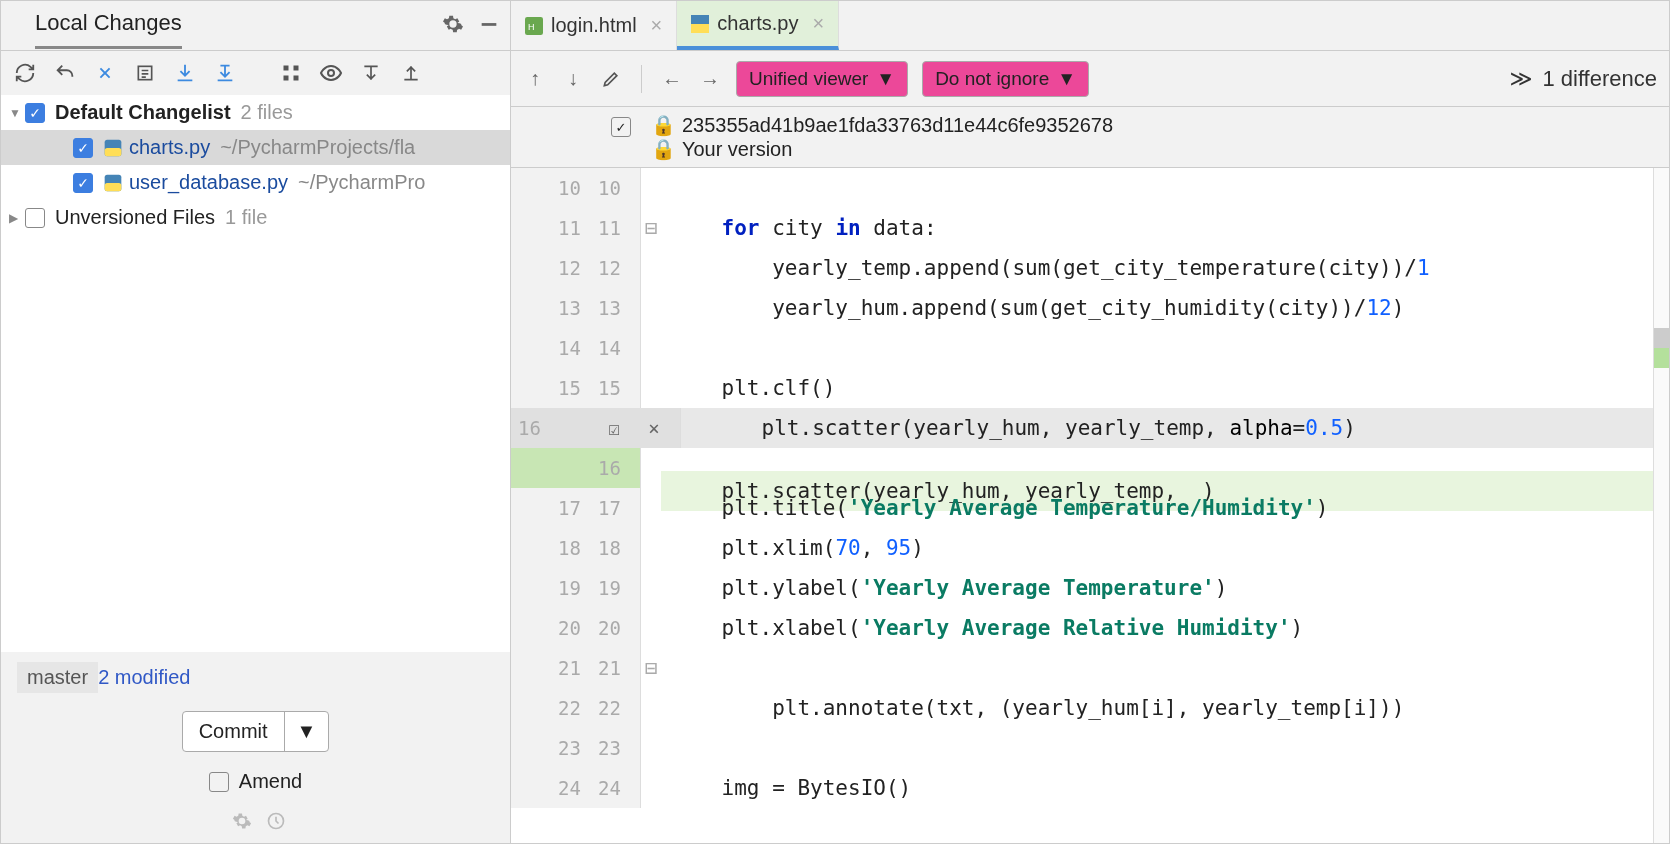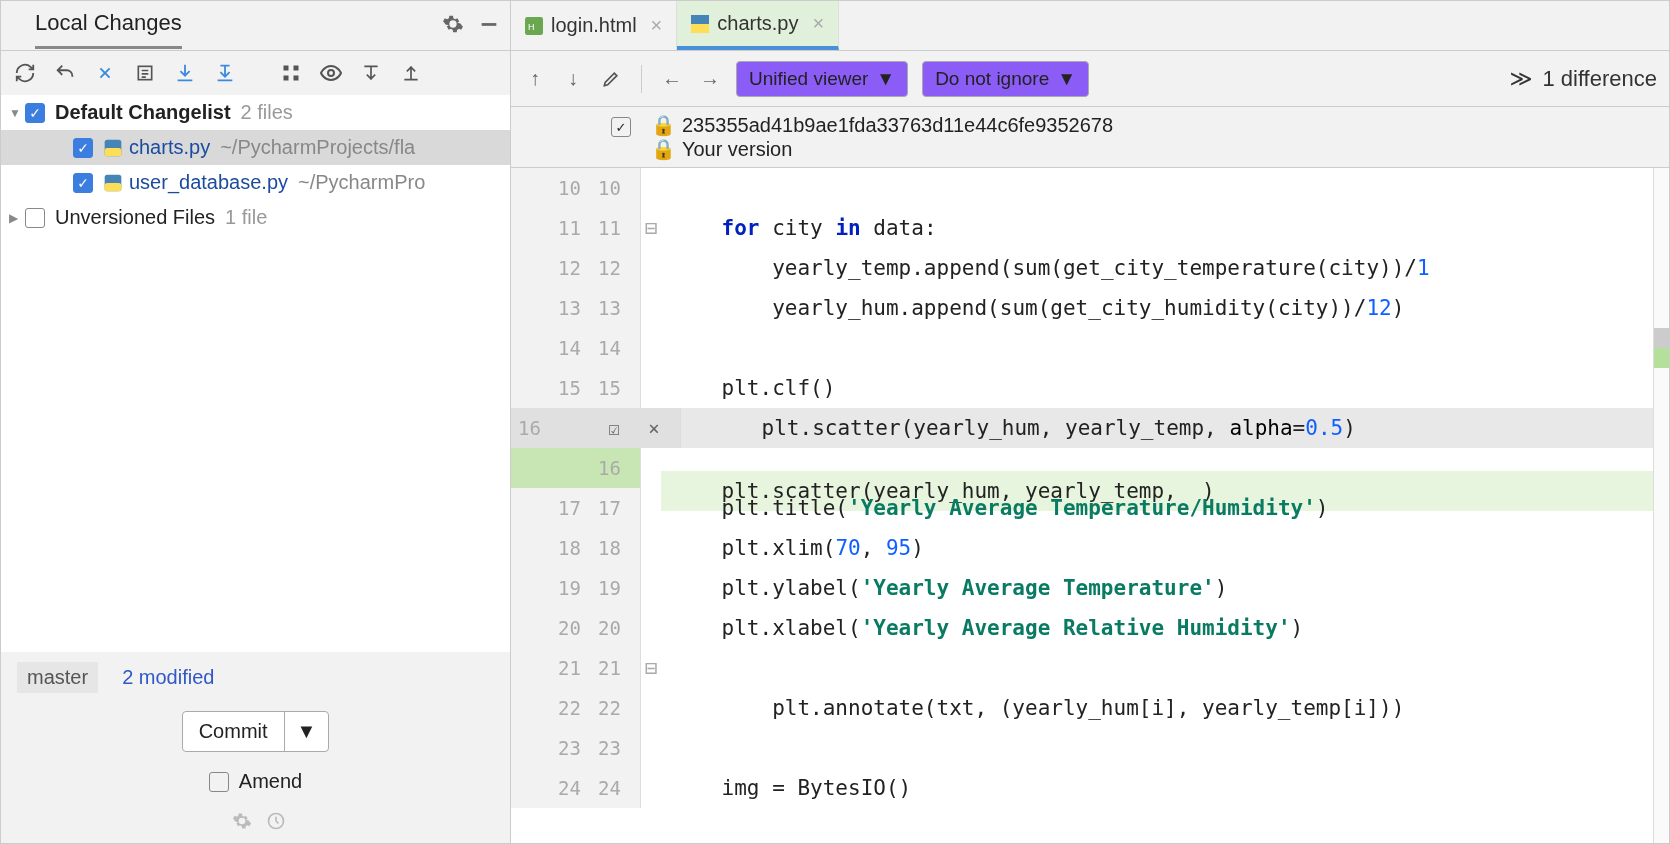--- a/index.html
+++ b/index.html
@@ -29,21 +29,21 @@
 .tree-row .name.bold { font-weight: 600; color: #222; }
 .tree-row .name.plain { color: #222; }
 .tree-row .suffix { color: #888; margin-left: 10px; }
 .tree-row .count { color: #999; margin-left: 10px; }
 
 .tree-spacer { flex: 1; background: #fff; }
 
 .commit-msg { border-top: 1px solid #ccc; background: #fff; padding: 4px; height: 190px; }
 .commit-msg .highlighted { background: #a8d0f0; display: inline-block; font-size: 22px; padding: 2px 4px; }
 
-.status-row { display: flex; align-items: center; padding: 10px 16px; gap: 24px; font-size: 20px; }
+.status-row { display: flex; align-items: center; padding: 10px 16px; font-size: 20px; }
 .branch-badge { background: #e6e6e6; padding: 4px 10px; color: #555; }
 .modified-link { color: #3058c6; }
 
 .commit-row { display: flex; align-items: center; padding: 8px 16px 12px 16px; gap: 18px; font-size: 20px; flex-direction: column; }
 .commit-btn { display: flex; align-items: center; border: 1px solid #aaa; border-radius: 4px; background: #fff; overflow: hidden; }
 .commit-btn .label { padding: 8px 16px; }
 .commit-btn .arrow { padding: 8px 12px; border-left: 1px solid #aaa; }
 .amend-check { display: flex; align-items: center; gap: 10px; }
 .amend-check .box { width: 20px; height: 20px; border: 1px solid #888; border-radius: 3px; }
 .small-icons { display: flex; gap: 14px; color: #aaa; margin-left: 6px; }
@@ -53,21 +53,21 @@
 
 .tabs-row { display: flex; align-items: center; height: 50px; border-bottom: 1px solid #ccc; background: #f2f2f2; }
 .tab { display: flex; align-items: center; padding: 0 14px; height: 100%; gap: 8px; font-size: 20px; color: #333; border-right: 1px solid #ddd; }
 .tab.active { background: #e1f0da; border-bottom: 4px solid #4a90d9; }
 .tab .close { color: #aaa; margin-left: 6px; }
 .tab .file-ico { width: 18px; height: 18px; }
 
 .diff-toolbar { display: flex; align-items: center; height: 56px; border-bottom: 1px solid #ccc; padding: 0 12px; gap: 14px; background: #f2f2f2; }
 .diff-toolbar .sep { width: 1px; height: 28px; background: #ccc; margin: 0 4px; }
 .diff-toolbar .arrow-btn { width: 24px; color: #666; font-size: 20px; display: flex; justify-content: center; cursor: pointer; }
-.dropdown { display: flex; align-items: center; border: 1px solid #aaa; border-radius: 4px; background: #8b5cf6; padding: 6px 12px; font-size: 19px; gap: 8px; cursor: pointer; }
+.dropdown { display: flex; align-items: center; border: 1px solid #aaa; border-radius: 4px; background: #ec4899; padding: 6px 12px; font-size: 19px; gap: 8px; cursor: pointer; }
 .diff-count { margin-left: auto; font-size: 22px; color: #333; display: flex; align-items: center; gap: 10px; }
 
 .version-header { background: #f2f2f2; border-bottom: 1px solid #ccc; padding: 6px 10px 6px 140px; font-size: 20px; position: relative; }
 .version-header .lock { color: #888; margin-right: 6px; }
 .version-header .check-head { position: absolute; left: 100px; top: 10px; width: 20px; height: 20px; border: 1px solid #888; border-radius: 3px; display: flex; align-items: center; justify-content: center; font-size: 13px; }
 
 .diff-area { flex: 1; overflow: hidden; font-family: "Menlo", "Consolas", monospace; font-size: 21px; line-height: 40px; position: relative; background: #fff; }
 .code-row { display: flex; height: 40px; align-items: center; white-space: pre; }
 .gutter { width: 130px; background: #f2f2f2; color: #aaa; display: flex; justify-content: flex-end; padding-right: 6px; border-right: 1px solid #ddd; font-size: 19px; flex-shrink: 0; }
 .gutter.old-only { background: #e0e0e0; }

